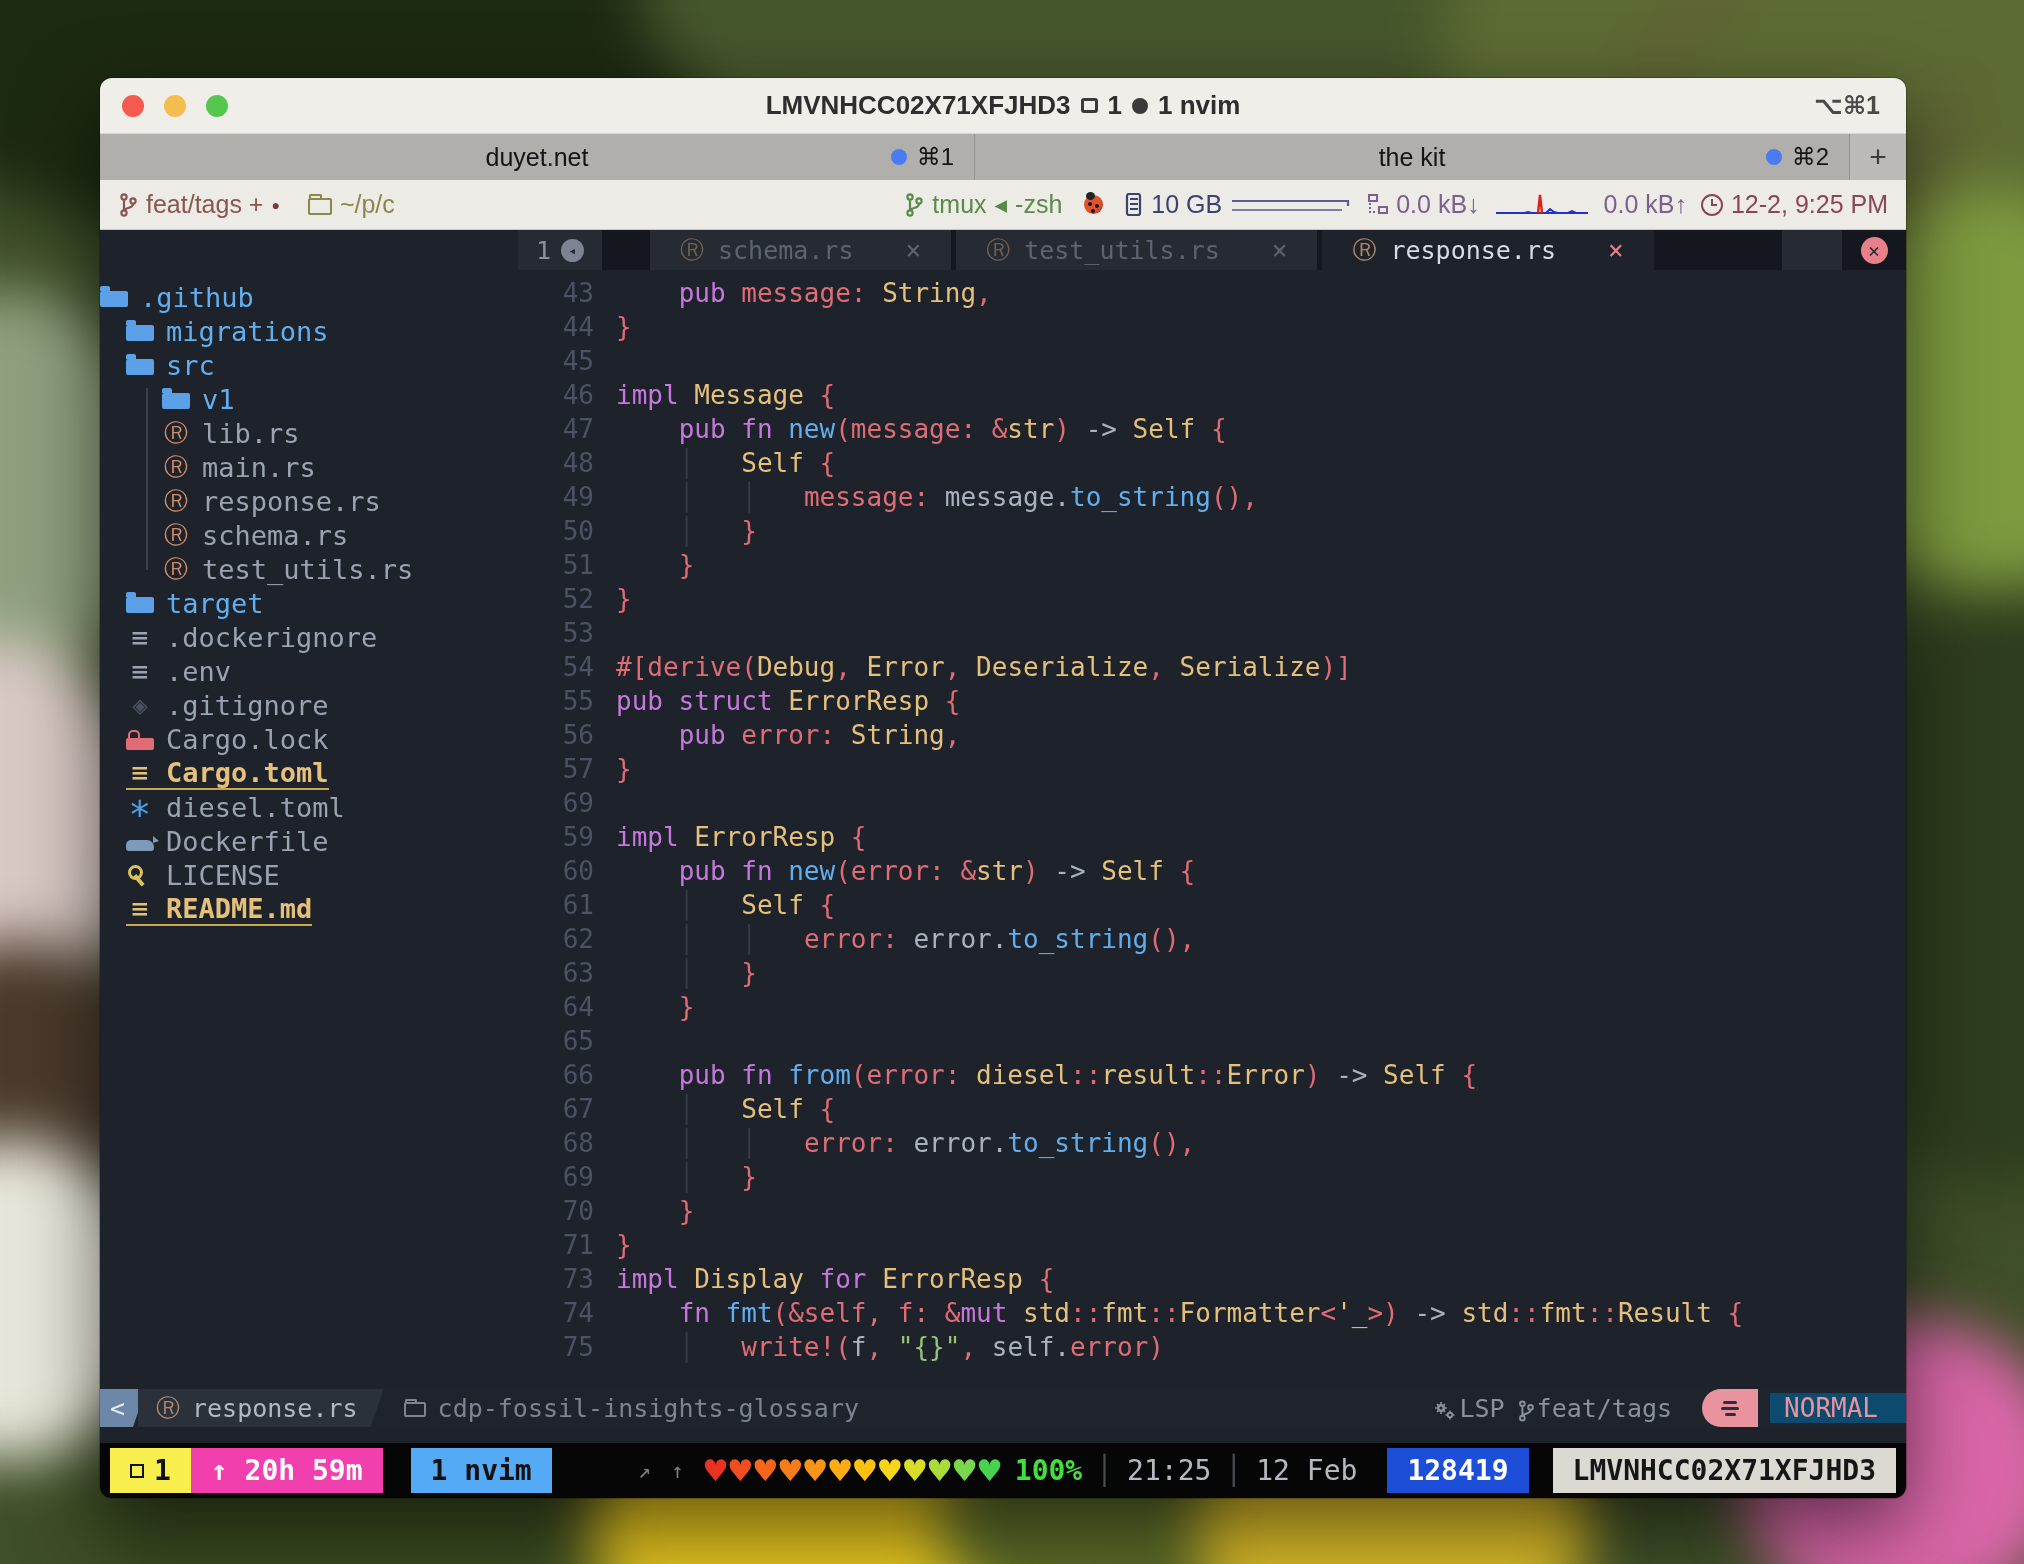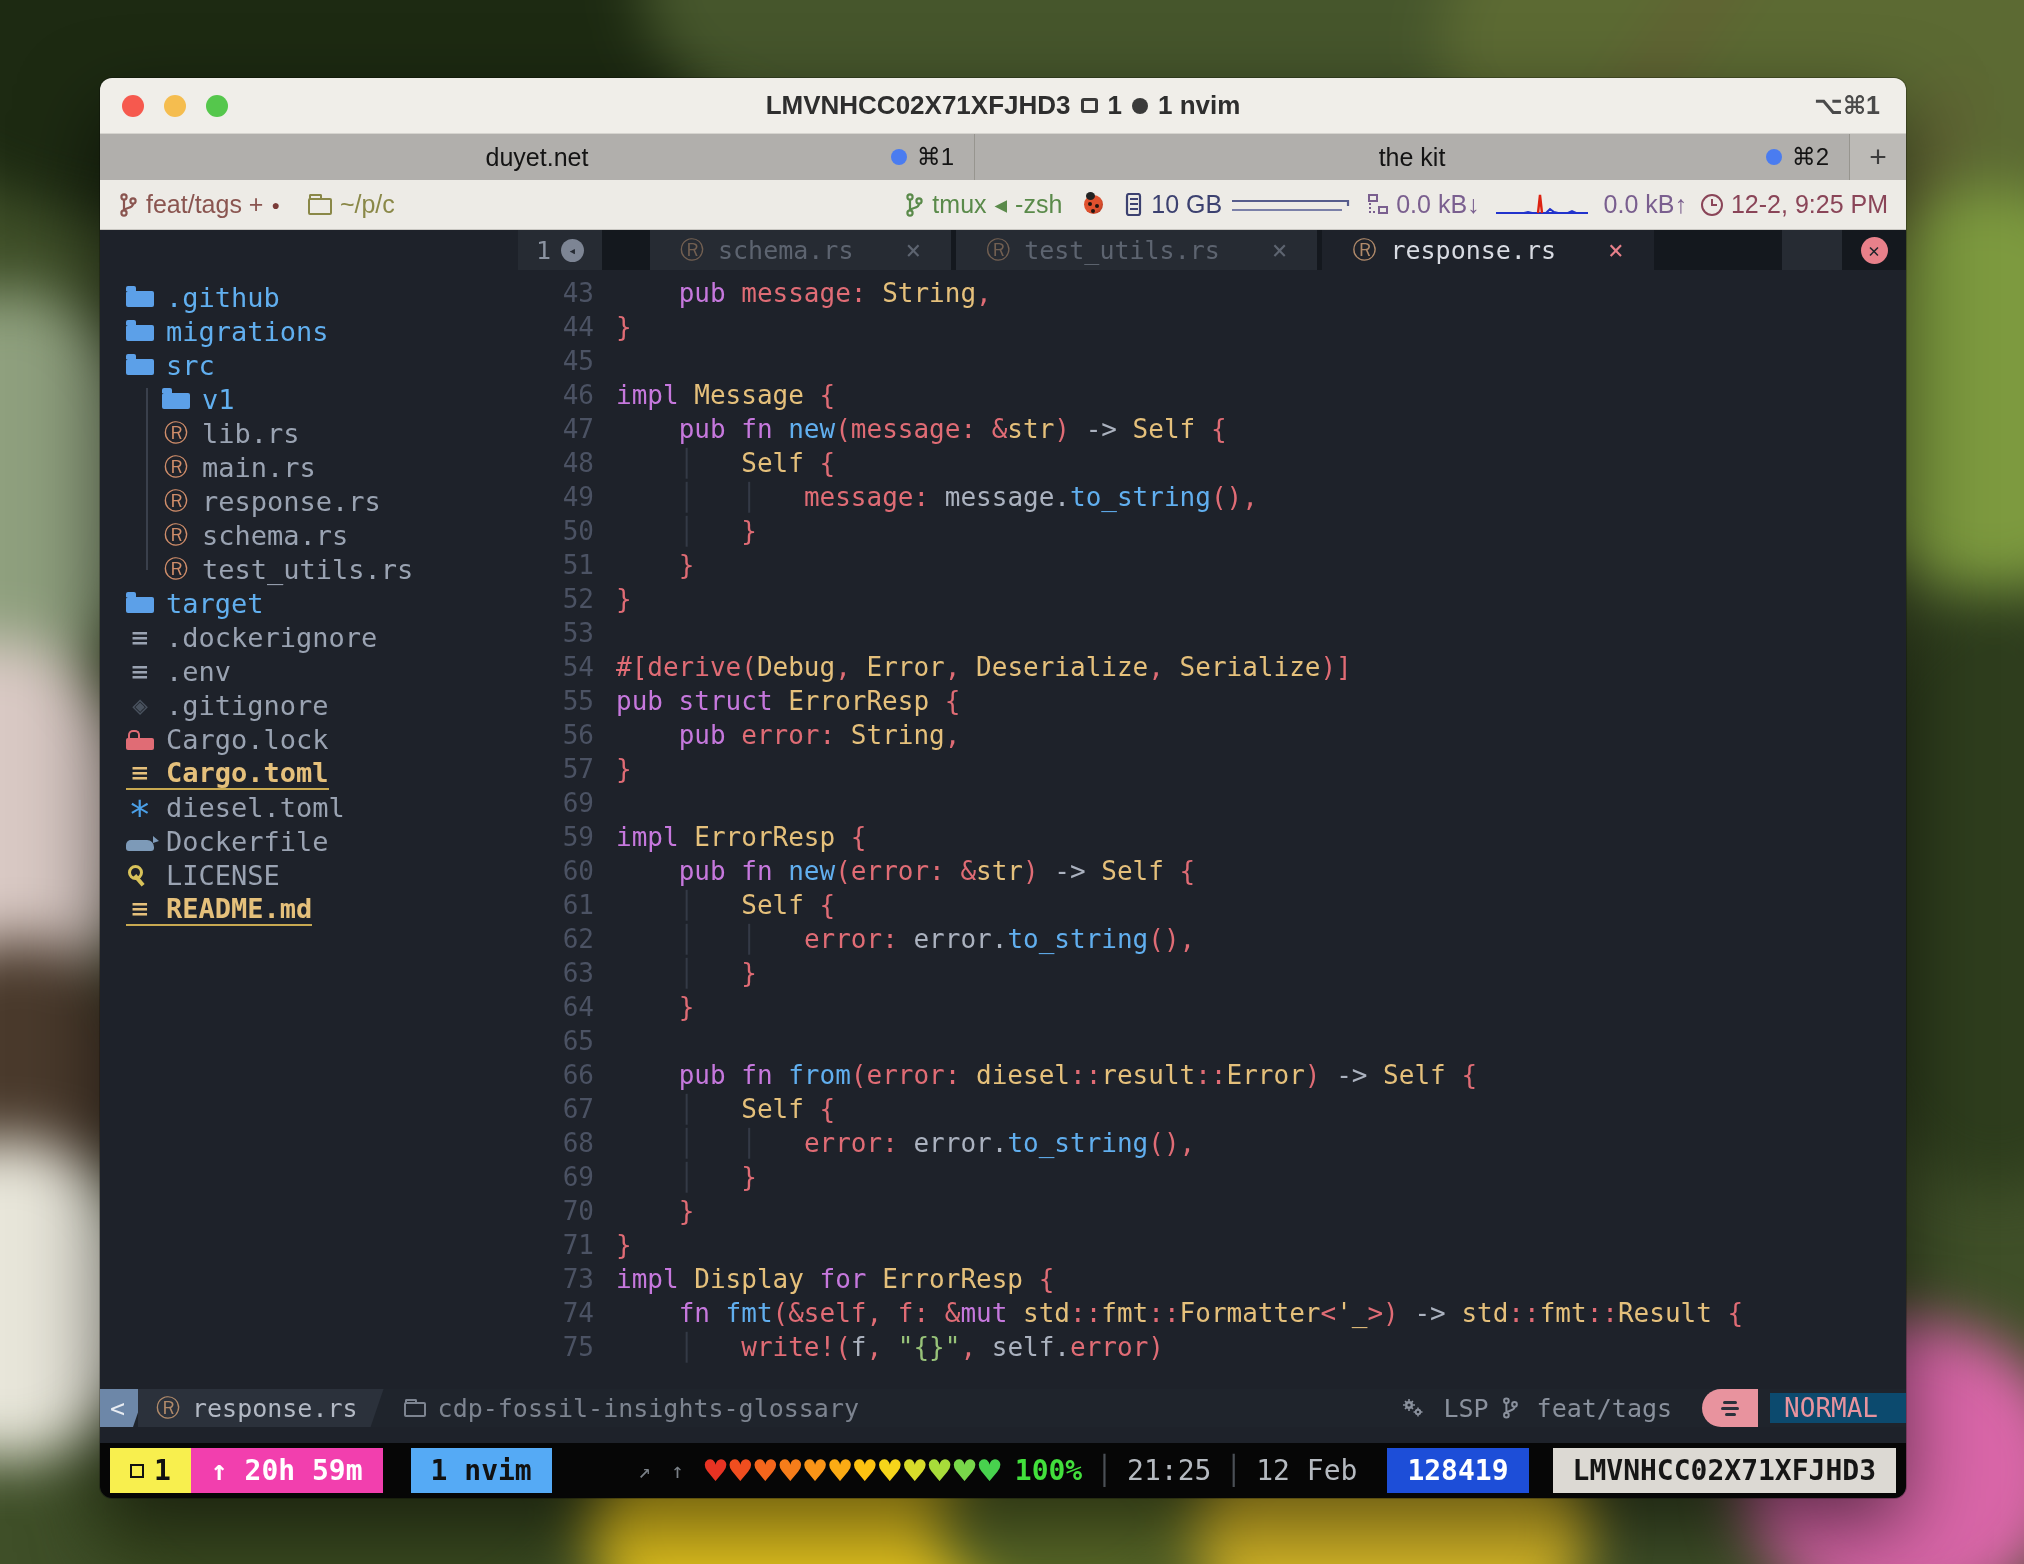--- a/index.html
+++ b/index.html
@@ -109,21 +109,21 @@
   .tk-r { color:#e06c75; } .tk-o { color:#abb2bf; } .tk-s { color:#98c379; }
   .guide { color:#343a46; }
   .cursor-block { display:inline-block; width:15px; height:31px; background:#ccd1da; vertical-align:middle; margin-top:-4px; }
 
   
   .statusline { height:38px; background:#1f242c; display:flex; align-items:stretch; font-size:25px; flex:0 0 auto; }
   .sl-wedge { width:46px; background:#6d87a8; color:#e8ecf2; display:flex; align-items:center; padding-left:10px; clip-path:polygon(0 0,100% 0,calc(100% - 13px) 100%,0 100%); }
   .sl-file { background:#2b313b; color:#b3b9c4; display:flex; align-items:center; gap:12px; padding:0 26px 0 18px; margin-left:-8px; clip-path:polygon(0 0,100% 0,calc(100% - 13px) 100%,0 100%); }
   .sl-cwd { color:#7d8490; display:flex; align-items:center; gap:12px; padding:0 20px; }
   .sl-right { margin-left:auto; display:flex; align-items:center; gap:12px; color:#8a919d; }
-  .sl-seg { display:flex; align-items:center; gap:18px; }
+  .sl-seg { display:flex; align-items:flex-end; gap:2px; }
   .folder-d { width:22px; height:15px; border:2.5px solid #7d8490; border-radius:2px; position:relative; margin-top:2px; }
   .folder-d::before { content:""; position:absolute; top:-5px; left:-1px; width:8px; height:3px; border:2.5px solid #7d8490; border-bottom:none; border-radius:2px 2px 0 0; }
   .ricon-sl::before { content:"Ⓡ"; color:#b08a6a; font-family:"DejaVu Sans",sans-serif; font-size:24px; }
   .mode-pill { width:56px; height:38px; border-radius:19px 0 0 19px; background:#e8939e; margin-left:18px; display:flex; flex-direction:column; align-items:center; justify-content:center; gap:3px; }
   .mode-pill i { display:block; height:3px; background:#2b313b; border-radius:2px; }
   .mode-seg { background:#0c4a6e; color:#e8939e; display:flex; align-items:center; padding:0 28px 0 14px; font-size:26px; }
 
   .cmdline { height:16px; background:#1e222a; flex:0 0 auto; }
 
   
@@ -296,21 +296,21 @@
         </div>
       <div class="buf-fill"></div>
       <div class="buf-close">
         <span class="close-circ">✕</span>
       </div>
     </div>
 
     <div class="main">
       <div class="tree" id="tree">
         <div class="tree-guide"></div>
-      <div class="trow" style="padding-left: 26px;">
+      <div class="trow" style="">
             <span class="trc">
               <span class="tic ic-folder"></span>
               <span class="t-dir">.github</span>
             </span>
           </div>
           <div class="trow" style="padding-left: 26px;">
             <span class="trc">
               <span class="tic ic-folder"></span>
               <span class="t-dir">migrations</span>
             </span>

